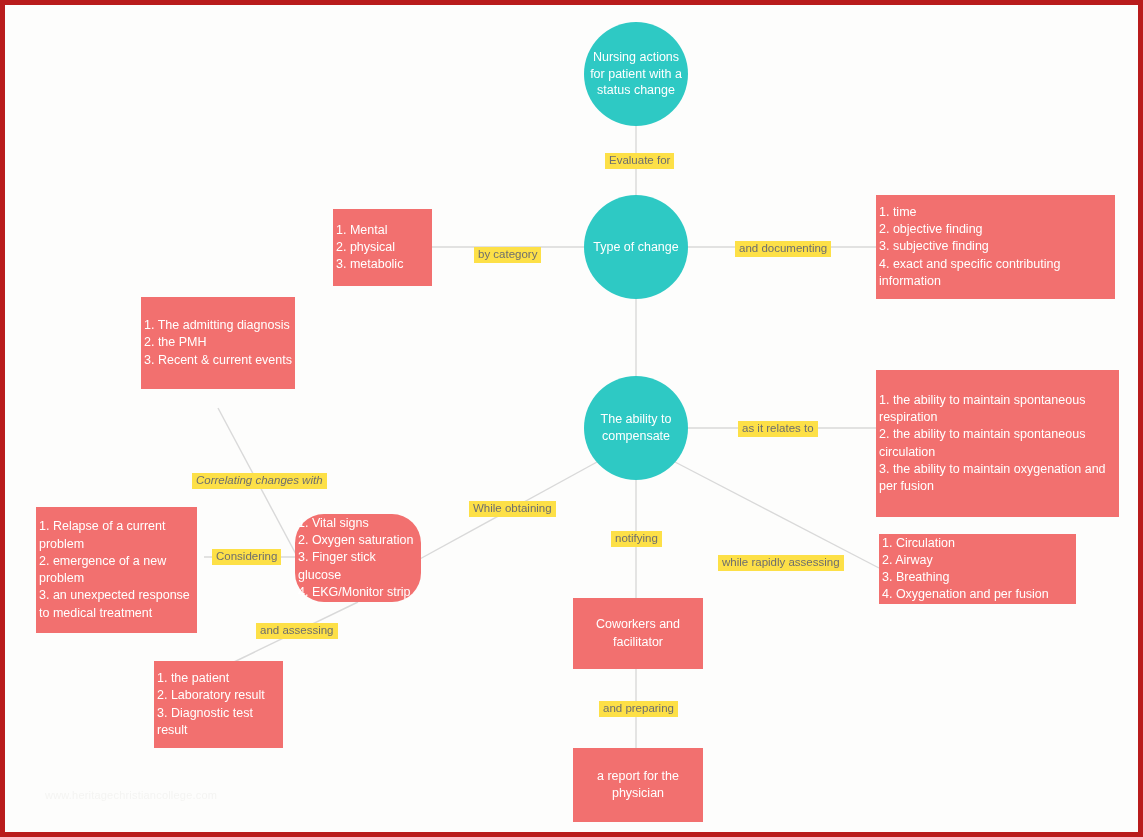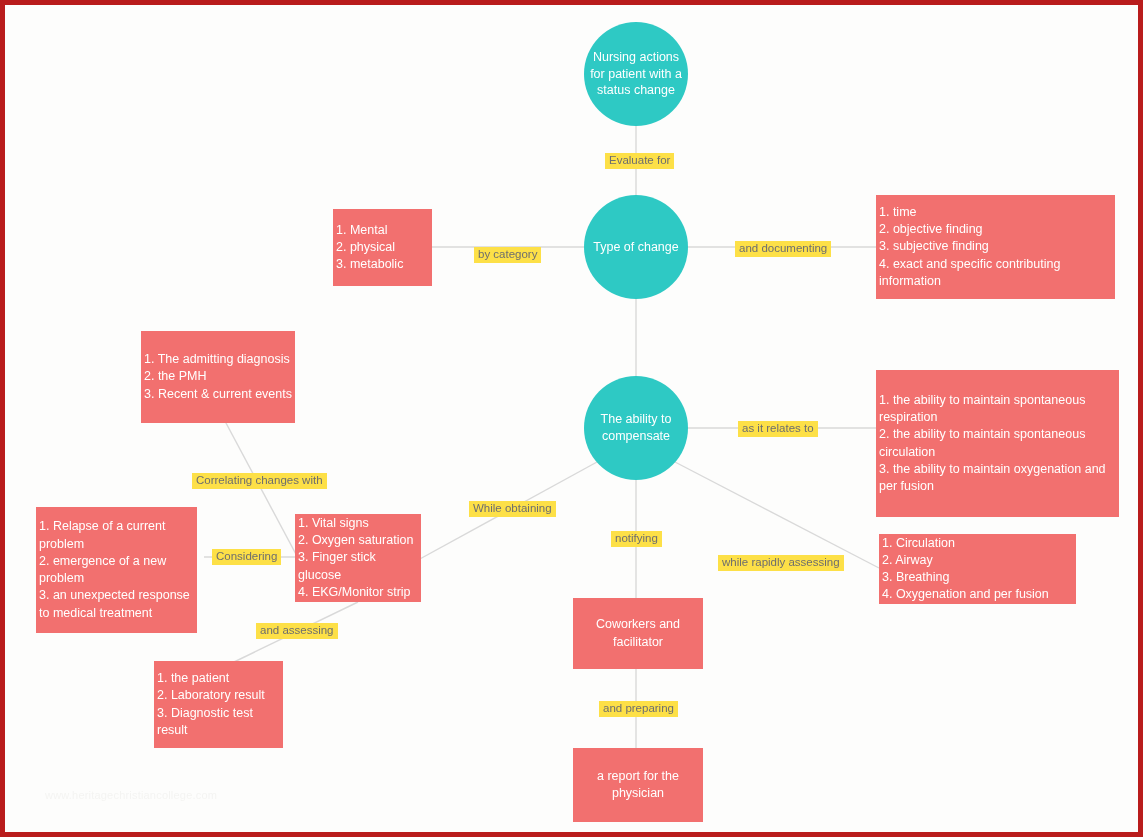--- a/index.html
+++ b/index.html
@@ -132,33 +132,33 @@
 3. metabolic</span>
   </div>
 
   <div class="node box list" style="left:871px; top:190px; width:239px; height:104px;">
     <span class="lines">1. time
 2. objective finding
 3.  subjective finding
 4. exact and specific contributing information</span>
   </div>
 
-  <div class="node box list" style="left:136px; top:326px; width:154px; height:92px;">
+  <div class="node box list" style="left:136px; top:292px; width:154px; height:92px;">
     <span class="lines">1. The admitting diagnosis
 2. the PMH
 3. Recent &amp; current events</span>
   </div>
 
   <div class="node box list" style="left:31px; top:502px; width:161px; height:126px;">
     <span class="lines">1. Relapse of a current problem
 2.  emergence of a new problem
 3. an unexpected response to medical treatment</span>
   </div>
 
-  <div class="node box list" style="left:290px; top:509px; width:126px; height:88px;">
+  <div class="node box list" style="left:290px; top:509px; width:126px; height:88px;border-radius:29px;">
     <span class="lines">1. Vital signs
 2. Oxygen saturation
 3. Finger stick glucose
 4. EKG/Monitor strip</span>
   </div>
 
   <div class="node box list" style="left:149px; top:656px; width:129px; height:87px;">
     <span class="lines">1. the patient
 2. Laboratory result
 3. Diagnostic test result</span>
@@ -186,21 +186,21 @@
     <span class="lines">Coworkers and
 facilitator</span>
   </div>
 
   <div class="edge-label" style="left:600px; top:148px;">Evaluate for</div>
 
   <div class="edge-label" style="left:469px; top:235px;margin-top:7px;">by category</div>
 
   <div class="edge-label" style="left:730px; top:236px;">and documenting</div>
 
-  <div class="edge-label" style="left:187px; top:468px;">Correlating changes with</div>
+  <div class="edge-label" style="left:187px; top:468px;font-style:italic;">Correlating changes with</div>
 
   <div class="edge-label" style="left:207px; top:544px;">Considering</div>
 
   <div class="edge-label" style="left:464px; top:496px;">While obtaining</div>
 
   <div class="edge-label" style="left:251px; top:618px;">and assessing</div>
 
   <div class="edge-label" style="left:733px; top:416px;">as it relates to</div>
 
   <div class="edge-label" style="left:713px; top:502px;margin-top:48px;">while rapidly assessing</div>

